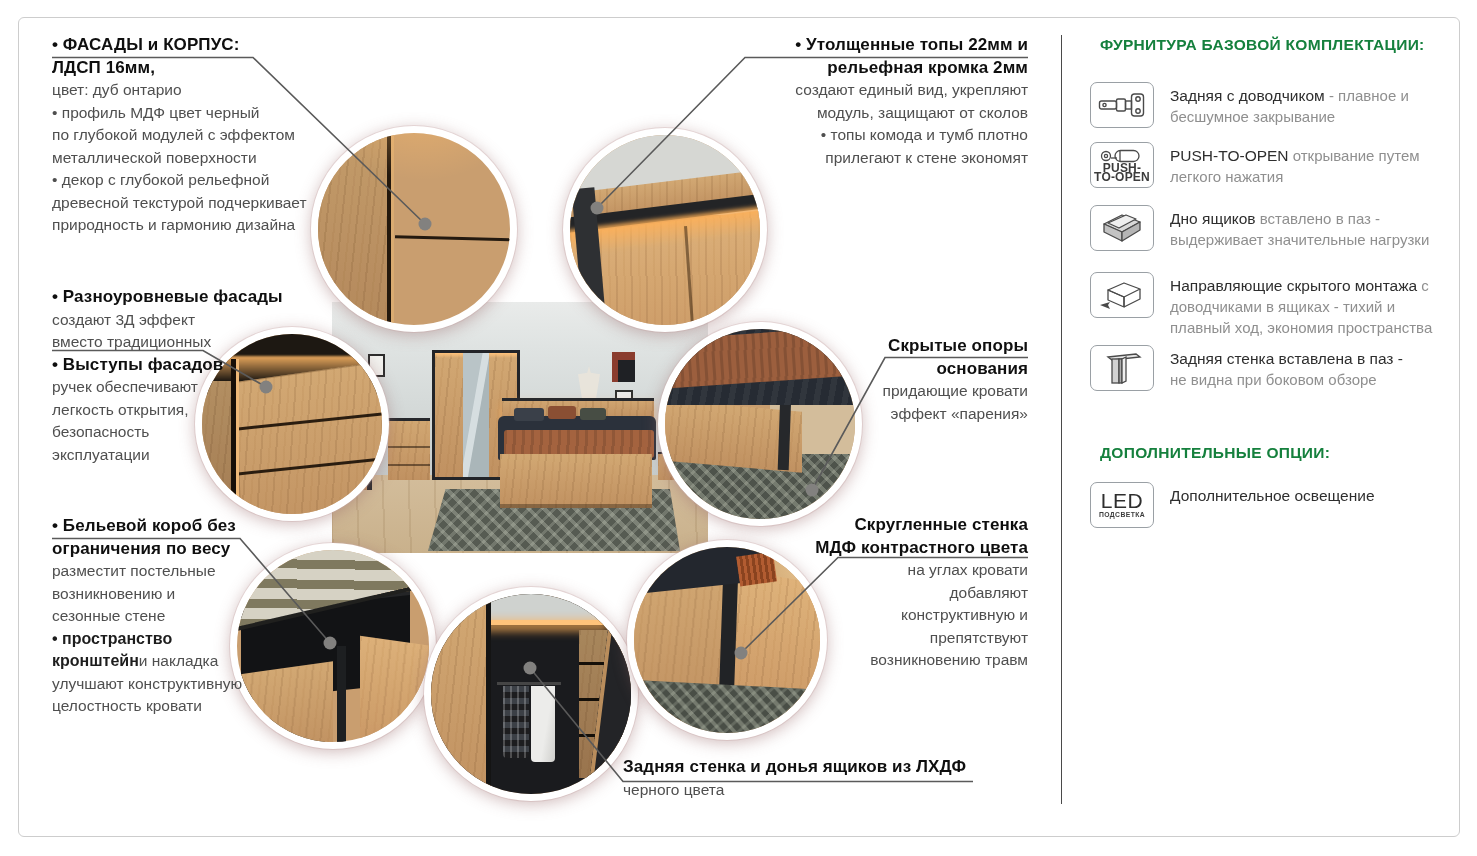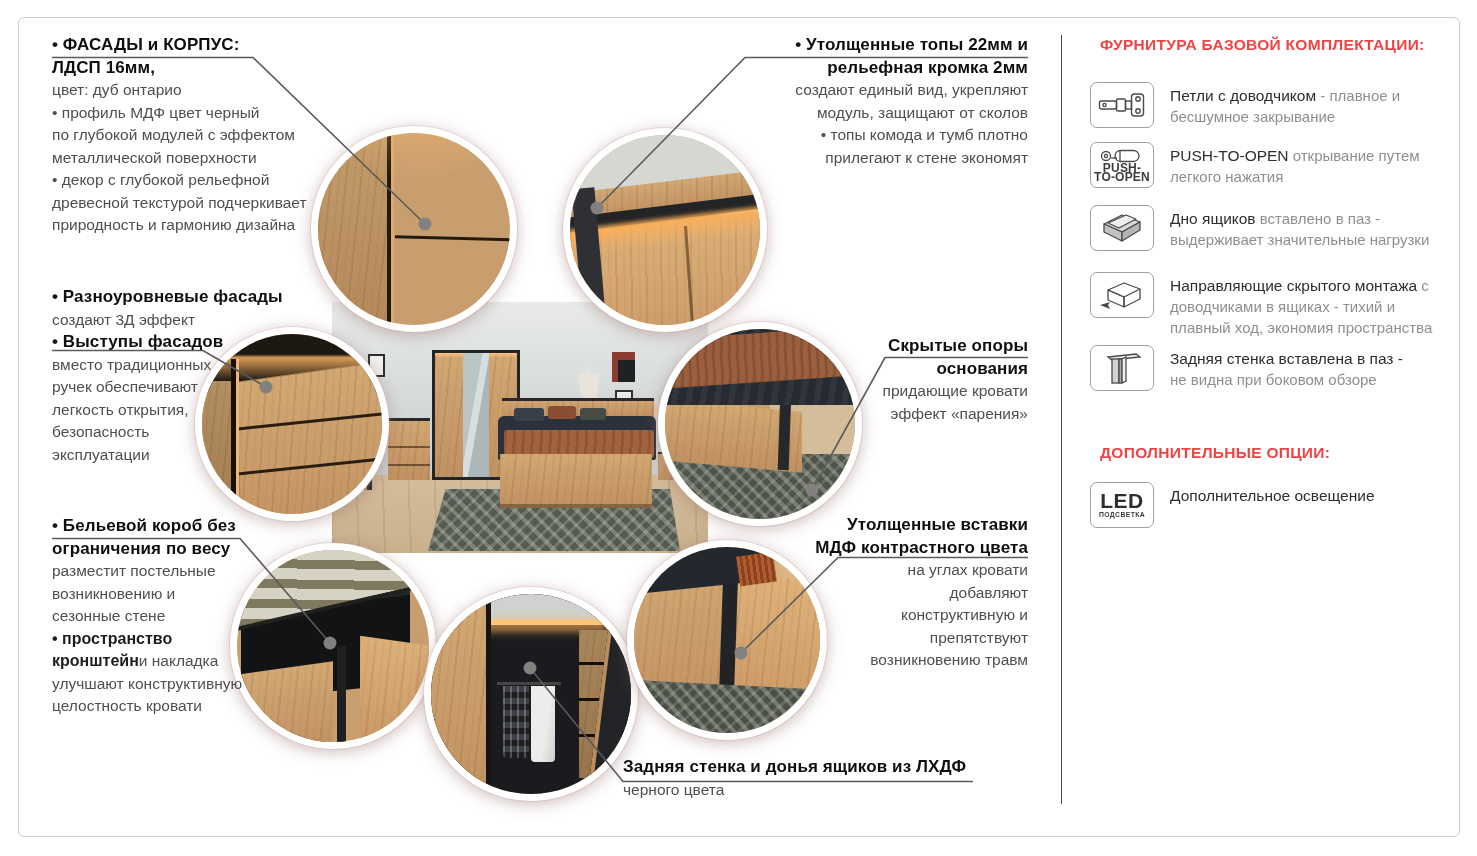--- a/index.html
+++ b/index.html
@@ -124,26 +124,26 @@
 
   
   .callout{position:absolute;z-index:50;}
   .callout .cl{white-space:nowrap;}
   .co-right{text-align:right;}
   .s-h{font-weight:700;color:#0f0f0f;font-size:17px;line-height:22.5px;display:inline-block;letter-spacing:.1px;}
   .s-b{color:#4f4f4f;font-size:15.5px;line-height:22.5px;display:inline-block;}
   .s-d{color:#1d1d1d;font-weight:700;font-size:16px;line-height:22.5px;display:inline-block;}
 
   
-  .sb-title{position:absolute;left:1100px;z-index:50;font-weight:700;font-size:15.5px;color:#ef4444;letter-spacing:.3px;white-space:nowrap;}
+  .sb-title{position:absolute;left:1100px;z-index:50;font-weight:700;font-size:15.5px;color:#15803d;letter-spacing:.3px;white-space:nowrap;}
   .hw-item{position:absolute;left:1090px;display:flex;gap:16px;align-items:flex-start;width:360px;z-index:50;}
   .ibox{width:64px;height:46px;border:1.6px solid #9aa0a5;border-radius:7px;flex:0 0 auto;
         display:flex;flex-direction:column;align-items:center;justify-content:center;background:#fff;box-sizing:border-box;}
   .icap{font-size:12px;font-weight:700;color:#3c3c3c;line-height:9px;text-align:left;letter-spacing:.2px;}
-  .led-big{font-size:21px;font-weight:700;color:#2e2e2e;line-height:20px;letter-spacing:.5px;}
+  .led-big{font-size:21px;font-weight:400;color:#2e2e2e;line-height:20px;letter-spacing:.5px;}
   .led-sub{font-size:6.8px;font-weight:700;color:#3c3c3c;line-height:8px;letter-spacing:.4px;}
   .itext{font-size:15px;line-height:21px;color:#8f8f8f;width:286px;padding-top:3px;}
   .itext .s-d2{color:#2e2e2e;font-size:15.5px;}
   .itext .s-r2{color:#8f8f8f;}
 </style>
 </head>
 <body>
 
 <div class="canvas">
   <div class="page-border"></div>
@@ -266,22 +266,22 @@
       <div class="cl"><span class="s-b">• профиль МДФ цвет черный</span></div>
       <div class="cl"><span class="s-b">по глубокой модулей с эффектом</span></div>
       <div class="cl"><span class="s-b">металлической поверхности</span></div>
       <div class="cl"><span class="s-b">• декор с глубокой рельефной</span></div>
       <div class="cl"><span class="s-b">древесной текстурой подчеркивает</span></div>
       <div class="cl"><span class="s-b">природность и гармонию дизайна</span></div>
     </div>
   <div class="callout" style="left:52px;top:286px">
       <div class="cl"><span class="s-h">• Разноуровневые фасады</span></div>
       <div class="cl"><span class="s-b">создают 3Д эффект</span></div>
+      <div class="cl"><span class="s-b">вместо традиционных</span></div>
       <div class="cl"><span class="s-h">• Выступы фасадов</span></div>
-      <div class="cl"><span class="s-b">вместо традиционных</span></div>
       <div class="cl"><span class="s-b">ручек обеспечивают</span></div>
       <div class="cl"><span class="s-b">легкость открытия,</span></div>
       <div class="cl"><span class="s-b">безопасность</span></div>
       <div class="cl"><span class="s-b">эксплуатации</span></div>
     </div>
   <div class="callout" style="left:52px;top:515px">
       <div class="cl"><span class="s-h">• Бельевой короб без</span></div>
       <div class="cl"><span class="s-h">ограничения по весу</span></div>
       <div class="cl"><span class="s-b">разместит постельные</span></div>
       <div class="cl"><span class="s-b">возникновению и</span></div>
@@ -299,21 +299,21 @@
       <div class="cl"><span class="s-b">• топы комода и тумб плотно</span></div>
       <div class="cl"><span class="s-b">прилегают к стене экономят</span></div>
     </div>
   <div class="callout co-right" style="right:449px;top:335px">
       <div class="cl"><span class="s-h">Скрытые опоры</span></div>
       <div class="cl"><span class="s-h">основания</span></div>
       <div class="cl"><span class="s-b">придающие кровати</span></div>
       <div class="cl"><span class="s-b">эффект «парения»</span></div>
     </div>
   <div class="callout co-right" style="right:449px;top:514px">
-      <div class="cl"><span class="s-h">Утолщенные вставки</span></div>
+      <div class="cl"><span class="s-h">Скругленные стенка</span></div>
       <div class="cl"><span class="s-h">МДФ контрастного цвета</span></div>
       <div class="cl"><span class="s-b">на углах кровати</span></div>
       <div class="cl"><span class="s-b">добавляют</span></div>
       <div class="cl"><span class="s-b">конструктивную и</span></div>
       <div class="cl"><span class="s-b">препятствуют</span></div>
       <div class="cl"><span class="s-b">возникновению травм</span></div>
     </div>
   <div class="callout" style="left:623px;top:756px">
       <div class="cl"><span class="s-h">Задняя стенка и донья ящиков из ЛХДФ</span></div>
       <div class="cl"><span class="s-b">черного цвета</span></div>
@@ -328,21 +328,21 @@
               <rect x="1.5" y="10" width="17" height="8" rx="2"></rect>
               <circle cx="6.5" cy="14" r="1.6"></circle>
               <rect x="18.5" y="8" width="9" height="12" rx="1.5"></rect>
               <rect x="27.5" y="10" width="6" height="8"></rect>
               <rect x="33.5" y="3" width="12" height="22" rx="3"></rect>
               <circle cx="40" cy="8" r="2.2"></circle>
               <circle cx="40" cy="20" r="2.2"></circle>
             </g>
           </svg>
         </div>
-        <div class="itext"><span class="s-d2">Петли с доводчиком</span><span class="s-r2"> - плавное и бесшумное закрывание</span></div>
+        <div class="itext"><span class="s-d2">Задняя с доводчиком</span><span class="s-r2"> - плавное и бесшумное закрывание</span></div>
       </div>
       <div class="hw-item" style="top: 142px;">
         <div class="ibox">
           <svg width="48" height="16" viewBox="0 0 48 16">
             <g fill="none" stroke="#4a4a4a" stroke-width="1.3">
               <circle cx="8" cy="8" r="4.5"></circle>
               <circle cx="8" cy="8" r="1.6"></circle>
               <path d="M13 10 h6"></path>
               <rect x="17" y="2.5" width="24" height="11" rx="5.5"></rect>
               <path d="M22 2.5 v11"></path>

